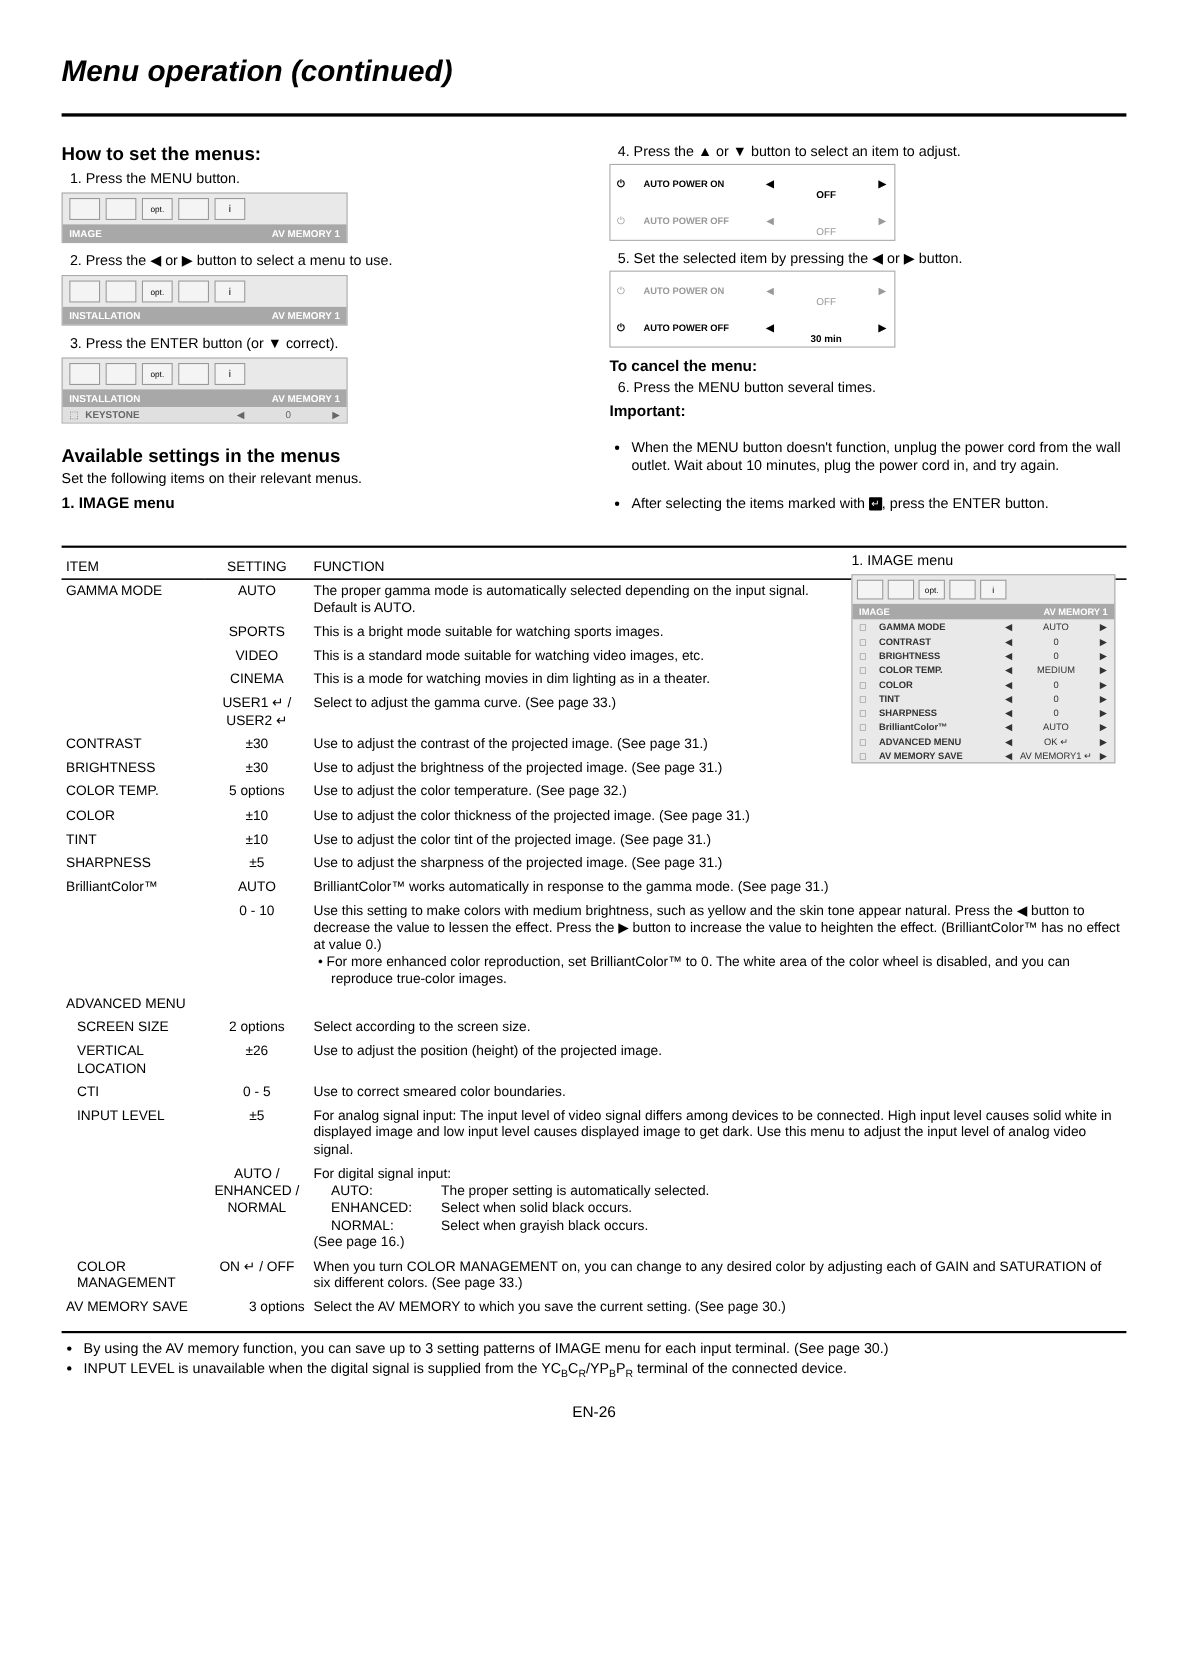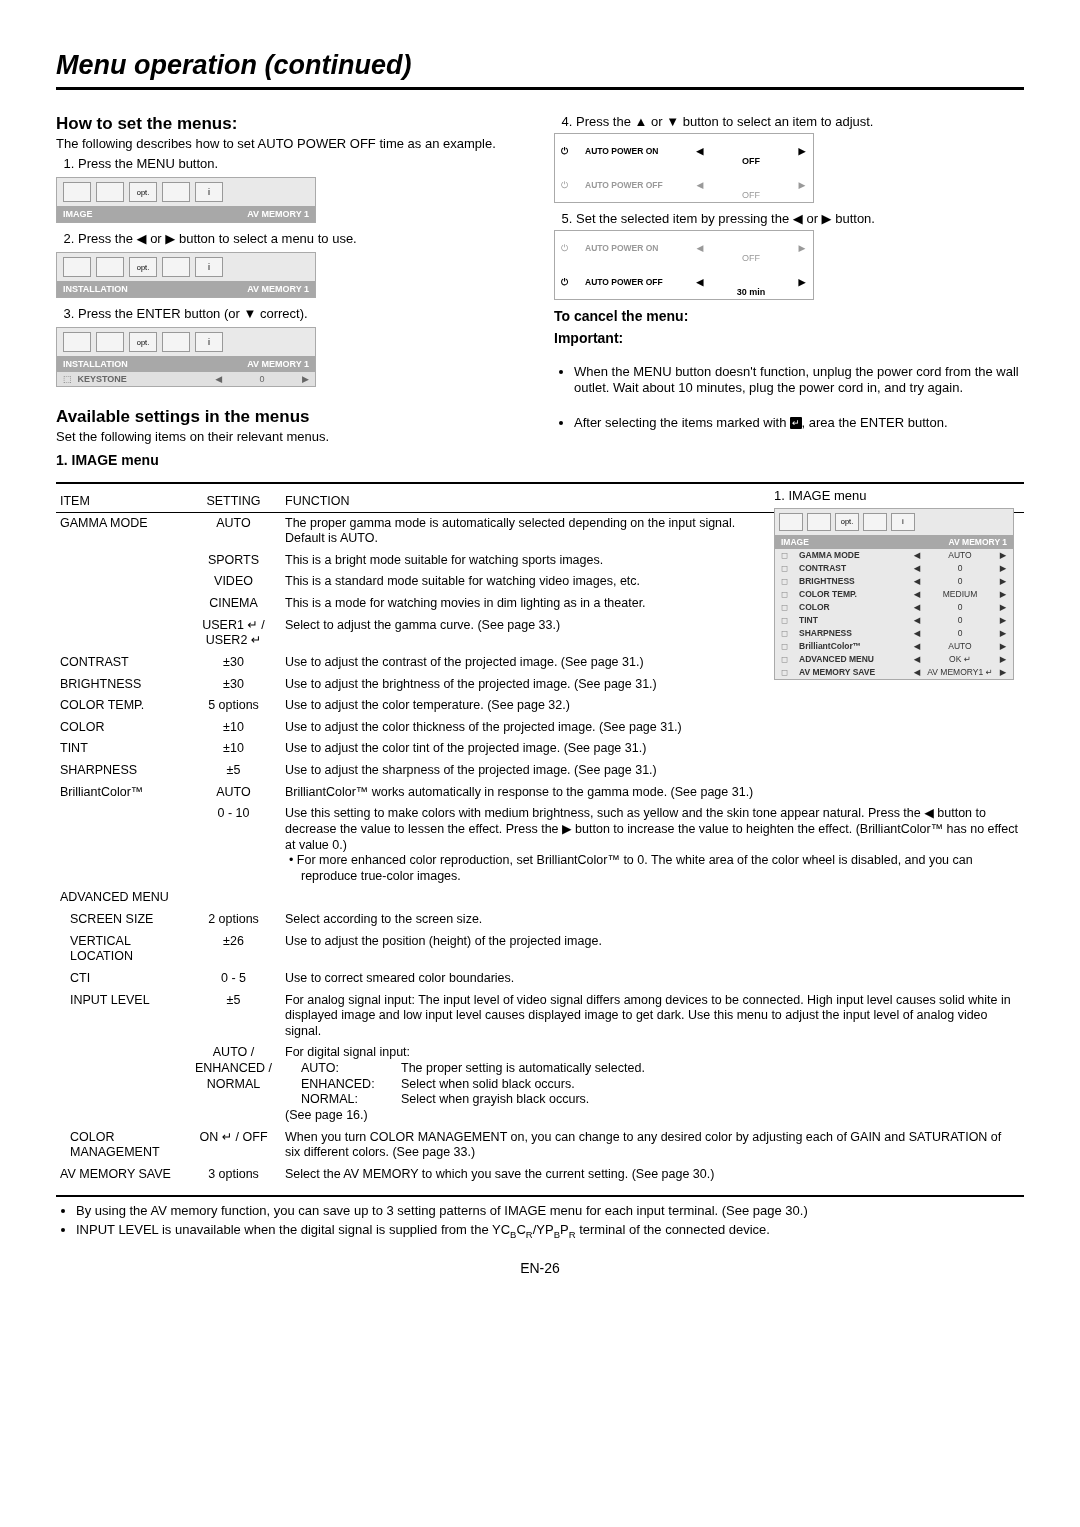--- a/index.html
+++ b/index.html
@@ -11,21 +11,21 @@
     background: #fff;
     color: #000;
     width: 1080px;
   }
   .page-title {
     font-family: Arial, Helvetica, sans-serif;
     font-style: italic;
     font-weight: bold;
     font-size: 27px;
     border-bottom: 3px solid #000;
-    padding-bottom: 6px;
+    padding-bottom: 22px;
     margin-bottom: 20px;
   }
   .two-col {
     display: flex;
     gap: 28px;
   }
   .col { flex: 1; min-width: 0; }
   .h2 {
     font-weight: bold;
     font-size: 17px;
@@ -186,21 +186,20 @@
 </style>
 </head>
 <body>
 
 <div class="page-title">Menu operation (continued)</div>
 
 <div class="two-col">
 
   <div class="col">
     <div class="h2">How to set the menus:</div>
-    <div class="p">The following describes how to set AUTO POWER OFF time as an example.</div>
 
     <ol class="steps" start="1">
       <li>Press the MENU button.</li>
     </ol>
     <div class="menu-image">
       <div class="tabs">
         <div class="tab"></div>
         <div class="tab"></div>
         <div class="tab opt-tab">opt.</div>
         <div class="tab"></div>
@@ -301,26 +300,29 @@
       <div class="srow selected-row">
         <span class="ic">⏻</span>
         <span class="nm">AUTO POWER OFF</span>
         <span class="arr">◀</span>
         <span class="val">30 min</span>
         <span class="arr">▶</span>
       </div>
     </div>
 
     <div class="h3">To cancel the menu:</div>
+    <ol class="steps" start="6">
+      <li>Press the MENU button several times.</li>
+    </ol>
 
     <div class="h3">Important:</div>
     <ul class="bullets">
       <li>When the MENU button doesn't function, unplug the power cord from the wall outlet. Wait about 10 minutes, plug the power cord in, and try again.</li>
       <li>
-        <span>After selecting the items marked with </span><span class="enter-glyph"></span><span>, area the ENTER button.</span>
+        <span>After selecting the items marked with </span><span class="enter-glyph"></span><span>, press the ENTER button.</span>
       </li>
     </ul>
   </div>
 </div>
 
 <div class="section-bar"></div>
 <div style="display: flex; gap: 18px; align-items: flex-start; position: relative;">
   <div style="flex:1">
     <table class="settings">
       <thead>
@@ -433,21 +435,21 @@
                 <div>Select when grayish black occurs.</div>
               </div><div>(See page 16.)</div></td>
           </tr>
           <tr>
             <td class="indent-item">COLOR MANAGEMENT</td>
             <td style="text-align: center;">ON ↵ / OFF</td>
             <td>When you turn COLOR MANAGEMENT on, you can change to any desired color by adjusting each of GAIN and SATURATION of six different colors. (See page 33.)</td>
           </tr>
           <tr>
             <td>AV MEMORY SAVE</td>
-            <td style="text-align: center;">3 options</td>
+            <td style="text-align: right;">3 options</td>
             <td>Select the AV MEMORY to which you save the current setting. (See page 30.)</td>
           </tr>
         </tbody>
     </table>
   </div>
   <div style="width: 250px; position: absolute; right: 0px; top: 0px;">
     <div class="p">1. IMAGE menu</div>
     <div class="image-menu-side">
       <div class="tabs">
         <div class="tab"></div>

